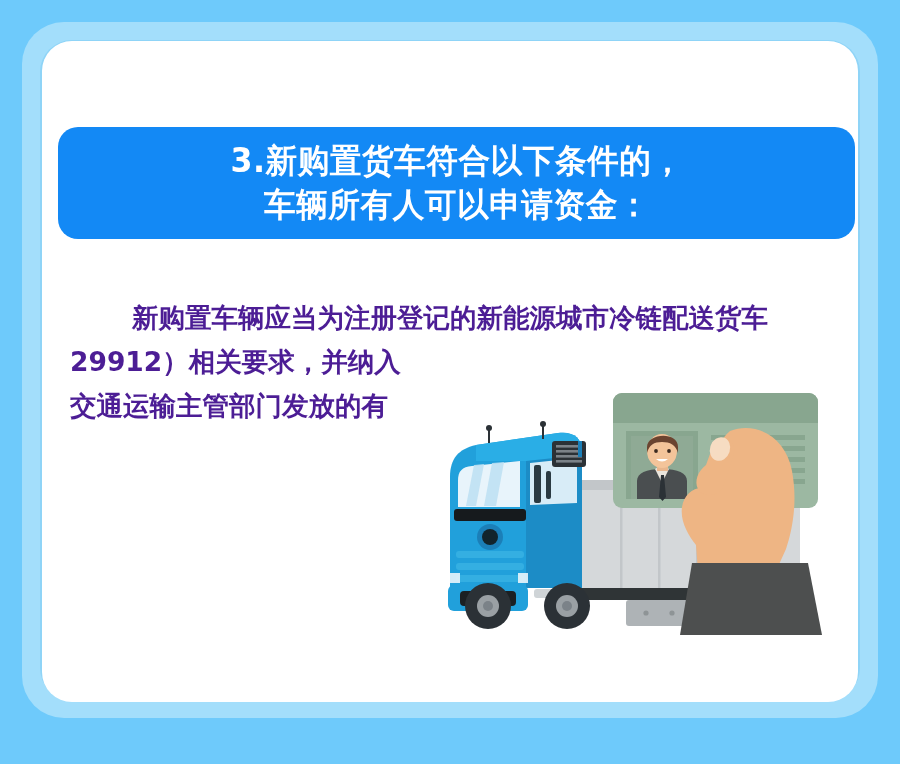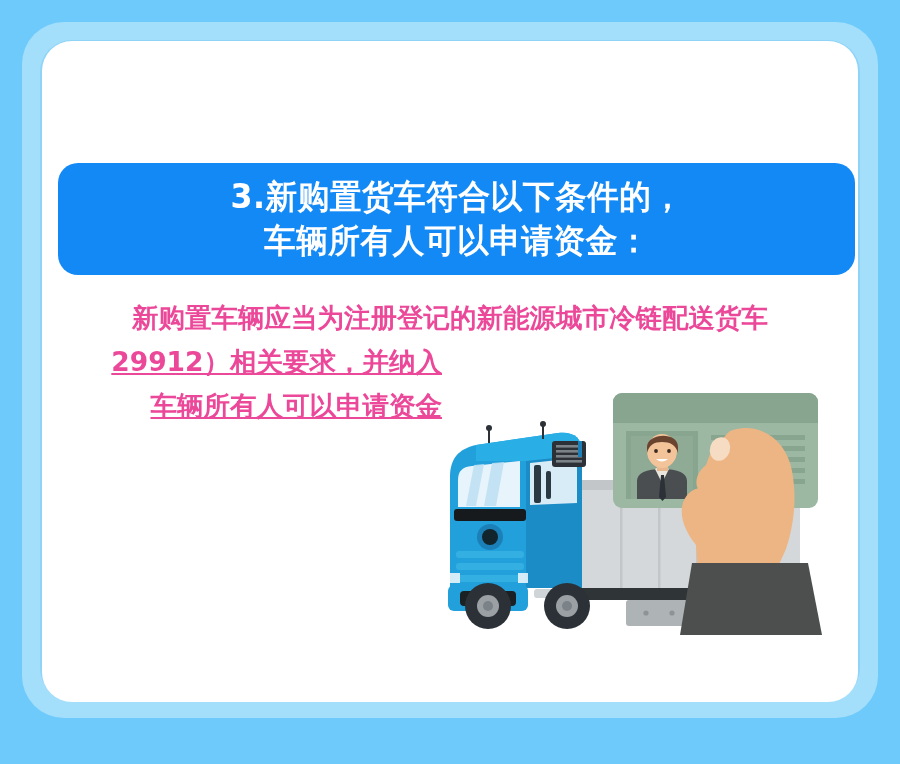--- a/index.html
+++ b/index.html
@@ -59,51 +59,49 @@
     left: 58px;
     top: 127px;
     width: 797px;
     height: 112px;
     background: #1389f5;
     border-radius: 20px;
     display: flex;
     flex-direction: column;
     align-items: center;
     justify-content: center;
-    margin-top: 36px;
   }
   .banner-line {
     color: #ffffff;
     font-size: 33px;
     font-weight: bold;
     letter-spacing: 0.5px;
     line-height: 44px;
     white-space: nowrap;
     transform: scaleX(0.96);
   }
 
   
   .body-text {
     position: absolute;
     left: 70px;
     top: 296px;
     width: 760px;
-    color: #ec4899;
+    color: #4c1d95;
     font-size: 26.5px;
     font-weight: bold;
     line-height: 44px;
     text-align: center;
   }
   .body-line {
     white-space: nowrap;
   }
   .body-line.narrow {
     width: 372px;
-    text-align: right;
-    text-decoration: underline;
+    text-align: left;
   }
 
   
   .illustration {
     position: absolute;
     left: 430px;
     top: 385px;
     width: 430px;
     height: 250px;
   }
@@ -124,21 +122,21 @@
   <div class="card">
 
     <div class="banner" style="left:16px; top:86px; width:797px;">
       <div class="banner-line">3.新购置货车符合以下条件的，</div>
       <div class="banner-line">车辆所有人可以申请资金：</div>
     </div>
 
     <div class="body-text" style="left:28px; top:255px;">
       <div class="body-line">新购置车辆应当为注册登记的新能源城市冷链配送货车</div>
       <div class="body-line narrow">29912）相关要求，并纳入</div>
-      <div class="body-line narrow">车辆所有人可以申请资金</div>
+      <div class="body-line narrow">交通运输主管部门发放的有</div>
     </div>
 
     <div class="illustration" style="left:388px; top:344px;">
       <svg viewBox="0 0 430 250" xmlns="http://www.w3.org/2000/svg">
 
         <g>
           <rect x="152" y="95" width="218" height="108" fill="#d5d8da"></rect>
           <rect x="152" y="95" width="218" height="10" fill="#c2c6c9"></rect>
 
           <rect x="190" y="105" width="2.5" height="98" fill="#c2c6c9"></rect>

